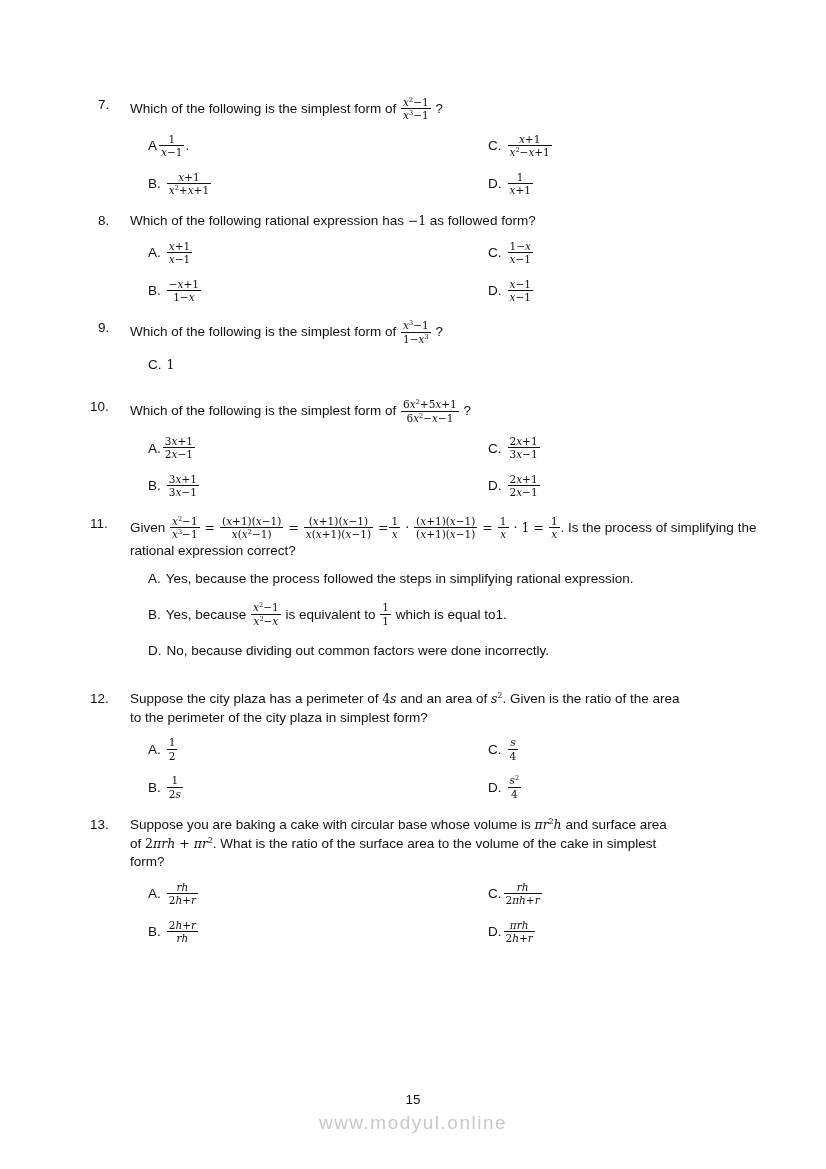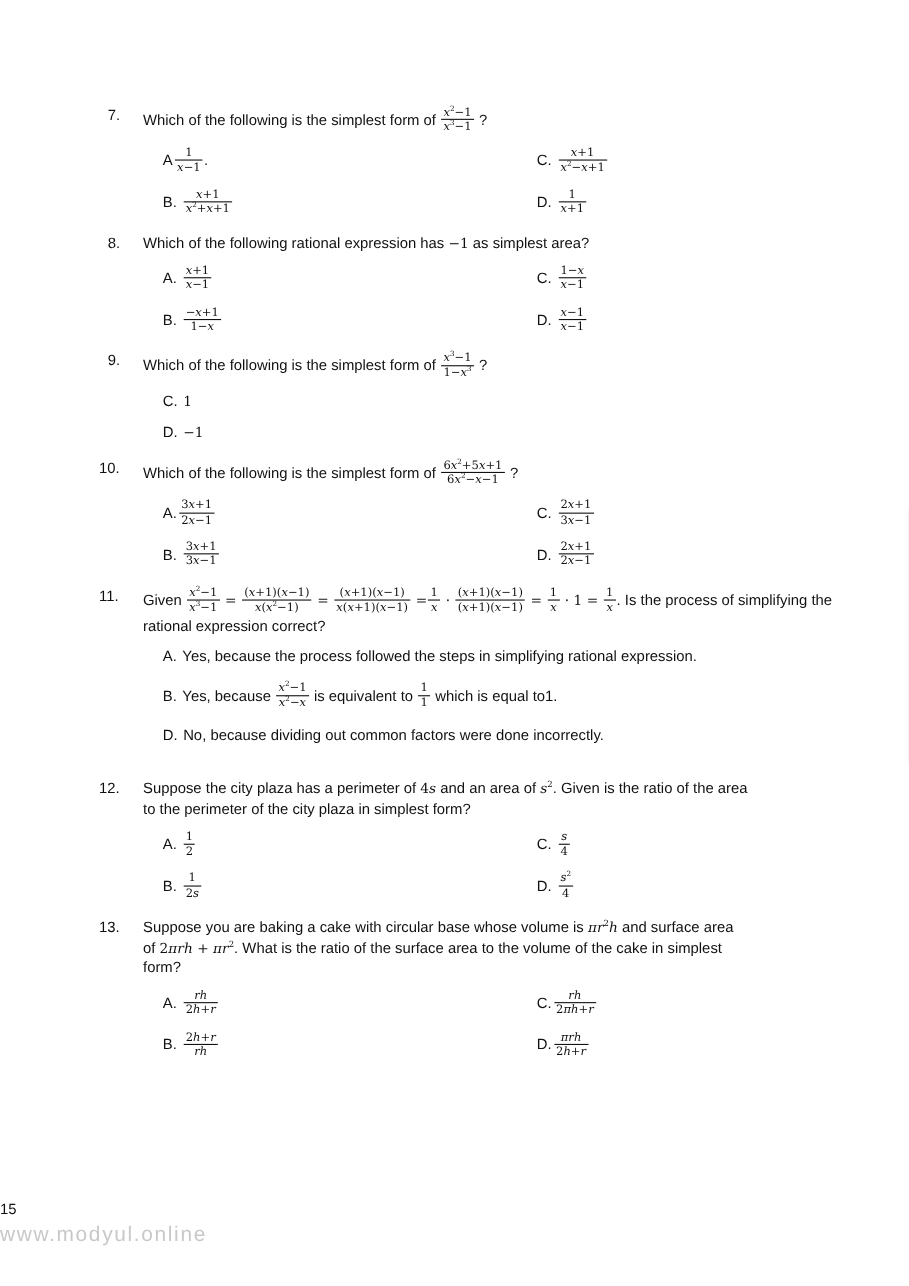--- a/index.html
+++ b/index.html
@@ -32,21 +32,21 @@
   sup { font-size:0.62em; vertical-align:super; line-height:0; }
 
   .frac {
     display:inline-block; vertical-align:middle; text-align:center;
     font-family:"DejaVu Serif", serif; font-size:10.5px; line-height:1.18;
     margin:1px 1px; position:relative; top:-1px;
   }
   .fn { display:block; border-bottom:1px solid #111; padding:0 2px 0 2px; }
   .fd { display:block; padding:0 2px; }
 
-  .footer { position:absolute; left:0; right:0; top:1092px; text-align:left; }
+  .footer { position:absolute; left:0; right:0; top:1092px; text-align:center; }
   .page-number { font-size:13.5px; color:#111111; }
   .watermark { font-size:19px; letter-spacing:1.5px; margin-top:5px; }
 </style>
 </head>
 <body>
 
 <div class="page">
   <div class="content" id="questions">
       <div class="question">
         <span class="qnum" style="padding-left: 8px;">7.</span>
@@ -56,36 +56,35 @@
             <div class="option"><span class="olabel tight">A</span><span class="ocontent"><span class="frac"><span class="fn"><span>1</span></span><span class="fd"><span class="vit">x</span><span>−</span><span>1</span></span></span><span>.</span></span></div>
             <div class="option"><span class="olabel">B.</span><span class="ocontent"><span class="frac"><span class="fn"><span class="vit">x</span><span>+</span><span>1</span></span><span class="fd"><span class="vit">x</span><sup>2</sup><span>+</span><span class="vit">x</span><span>+</span><span>1</span></span></span></span></div>
             <div class="option"><span class="olabel">C.</span><span class="ocontent"><span class="frac"><span class="fn"><span class="vit">x</span><span>+</span><span>1</span></span><span class="fd"><span class="vit">x</span><sup>2</sup><span>−</span><span class="vit">x</span><span>+</span><span>1</span></span></span></span></div>
             <div class="option"><span class="olabel">D.</span><span class="ocontent"><span class="frac"><span class="fn"><span>1</span></span><span class="fd"><span class="vit">x</span><span>+</span><span>1</span></span></span></span></div>
           </div>
         </div>
       </div>
       <div class="question">
         <span class="qnum" style="padding-left: 8px;">8.</span>
         <div class="qbody">
-          <div class="qprompt"><span>Which of the following rational expression has </span><span class="im"><span>−</span><span>1</span></span><span> as simplest area?</span></div>
+          <div class="qprompt"><span>Which of the following rational expression has </span><span class="im"><span>−</span><span>1</span></span><span> as followed form?</span></div>
           <div class="options two">
             <div class="option"><span class="olabel">A.</span><span class="ocontent"><span class="frac"><span class="fn"><span class="vit">x</span><span>+</span><span>1</span></span><span class="fd"><span class="vit">x</span><span>−</span><span>1</span></span></span></span></div>
             <div class="option"><span class="olabel">B.</span><span class="ocontent"><span class="frac"><span class="fn"><span>−</span><span class="vit">x</span><span>+</span><span>1</span></span><span class="fd"><span>1</span><span>−</span><span class="vit">x</span></span></span></span></div>
             <div class="option"><span class="olabel">C.</span><span class="ocontent"><span class="frac"><span class="fn"><span>1</span><span>−</span><span class="vit">x</span></span><span class="fd"><span class="vit">x</span><span>−</span><span>1</span></span></span></span></div>
             <div class="option"><span class="olabel">D.</span><span class="ocontent"><span class="frac"><span class="fn"><span class="vit">x</span><span>−</span><span>1</span></span><span class="fd"><span class="vit">x</span><span>−</span><span>1</span></span></span></span></div>
           </div>
         </div>
       </div>
       <div class="question">
         <span class="qnum" style="padding-left: 8px;">9.</span>
         <div class="qbody">
           <div class="qprompt"><span>Which of the following is the simplest form of </span><span class="frac"><span class="fn"><span class="vit">x</span><sup>3</sup><span>−</span><span>1</span></span><span class="fd"><span>1</span><span>−</span><span class="vit">x</span><sup>3</sup></span></span><span> ?</span></div>
           <div class="options two">
             <div class="option"><span class="olabel">C.</span><span class="ocontent"><span class="im"><span>1</span></span></span></div>
-            <div class="option"><span class="olabel">D.</span><span class="ocontent"><span class="im"><span>−</span><span>1</span></span></span></div>
           </div>
         </div>
       </div>
       <div class="question">
         <span class="qnum">10.</span>
         <div class="qbody">
           <div class="qprompt"><span>Which of the following is the simplest form of </span><span class="frac"><span class="fn"><span>6</span><span class="vit">x</span><sup>2</sup><span>+</span><span>5</span><span class="vit">x</span><span>+</span><span>1</span></span><span class="fd"><span>6</span><span class="vit">x</span><sup>2</sup><span>−</span><span class="vit">x</span><span>−</span><span>1</span></span></span><span> ?</span></div>
           <div class="options two">
             <div class="option"><span class="olabel tight">A.</span><span class="ocontent"><span class="frac"><span class="fn"><span>3</span><span class="vit">x</span><span>+</span><span>1</span></span><span class="fd"><span>2</span><span class="vit">x</span><span>−</span><span>1</span></span></span></span></div>
             <div class="option"><span class="olabel">B.</span><span class="ocontent"><span class="frac"><span class="fn"><span>3</span><span class="vit">x</span><span>+</span><span>1</span></span><span class="fd"><span>3</span><span class="vit">x</span><span>−</span><span>1</span></span></span></span></div>

